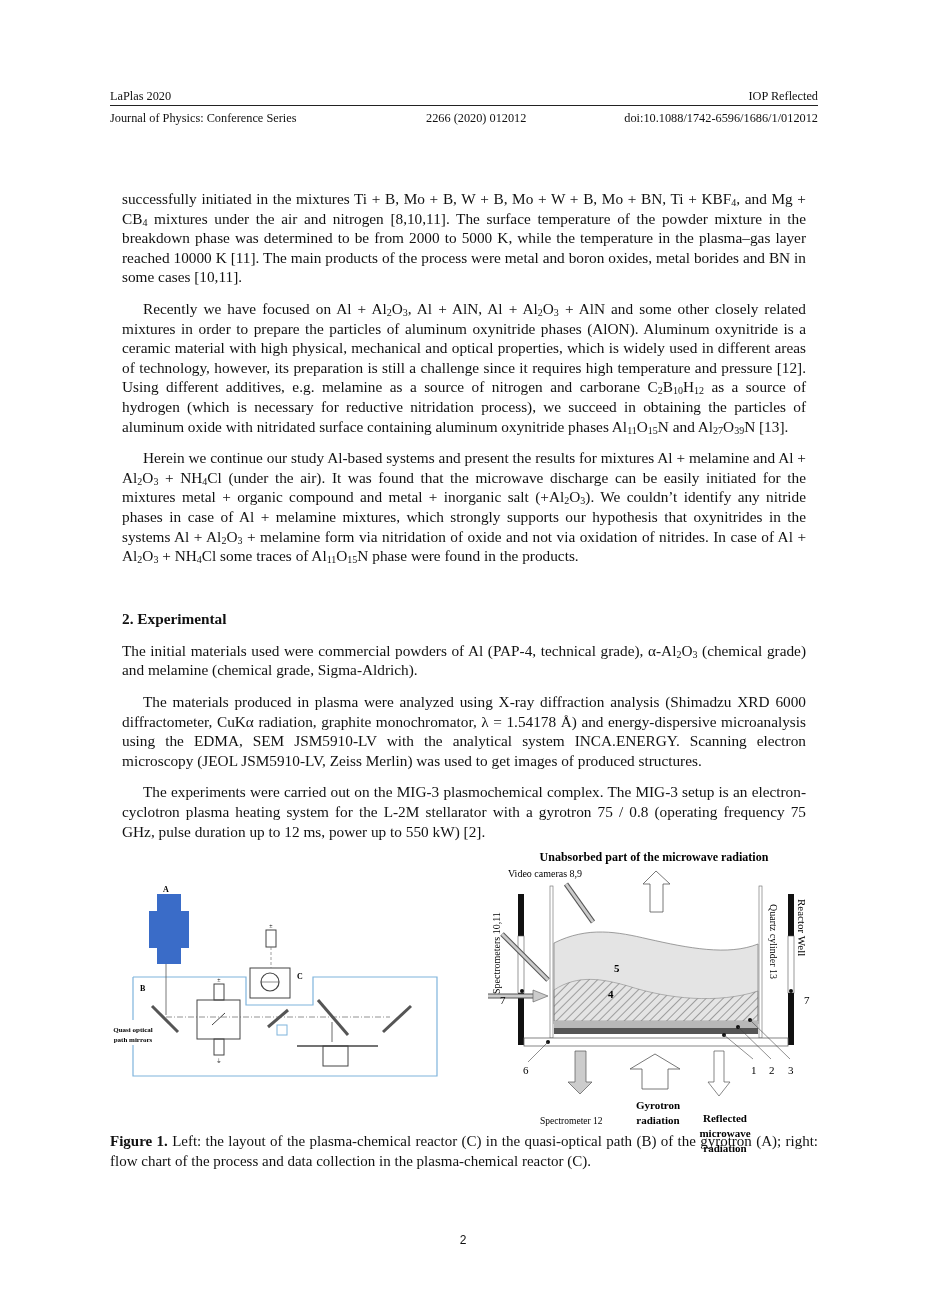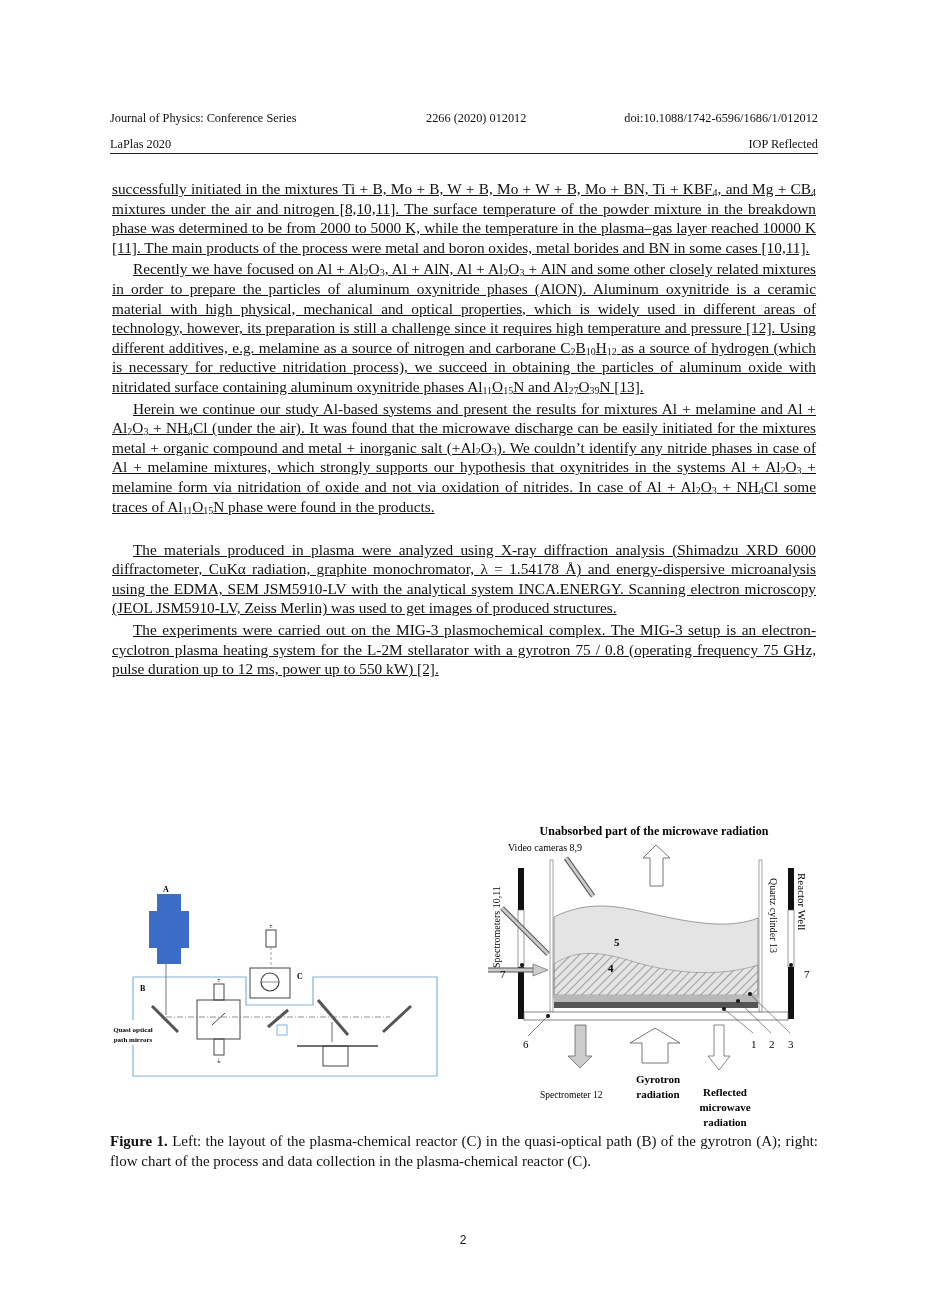--- a/index.html
+++ b/index.html
@@ -1,28 +1,28 @@
 <!DOCTYPE html>
 <html><head>
 <meta charset="utf-8">
 <style>
   html, body { margin: 0; padding: 0; background: #ffffff; }
   body { width: 926px; height: 1309px; position: relative; overflow: hidden;
          font-family: "Liberation Serif", "DejaVu Serif", serif; color: #111; }
   .hdr { position: absolute; left: 110px; width: 708px; font-size: 12.3px; }
-  .hdr-row1 { top: 89px; height: 16px; border-bottom: 1px solid #222; margin-top: 48px; }
+  .hdr-row1 { top: 89px; height: 16px; border-bottom: 1px solid #222; }
   .hdr-row2 { top: 111px; height: 16px; }
   .hdr span { position: absolute; top: 0; white-space: nowrap; }
   .body-text { position: absolute; left: 110px; width: 708px; font-size: 15.3px; line-height: 19.6px; text-align: justify; }
-  .body-text p { margin: 2px; text-decoration: underline; }
+  .body-text p { margin: 12px; }
   .indent { text-indent: 21px; }
   .heading { font-weight: bold; margin: 0; }
   sub { font-size: 10px; line-height: 0; vertical-align: -2px; }
   .fig-left { position: absolute; left: 100px; top: 870px; width: 360px; height: 230px; }
-  .fig-right { position: absolute; left: 478px; top: 818px; width: 352px; height: 312px; }
+  .fig-right { position: absolute; left: 478px; top: 844px; width: 352px; height: 312px; }
   .caption { position: absolute; left: 110px; top: 1132px; width: 708px; font-size: 15px; line-height: 19.6px; text-align: justify; }
   .caption b { font-weight: bold; }
   .pagenum { position: absolute; top: 1233px; left: 0; width: 926px; text-align: center;
              font-family: "Liberation Sans", "DejaVu Sans", sans-serif; font-size: 12px; }
   svg text { font-family: "Liberation Serif", "DejaVu Serif", serif; }
 </style>
 </head>
 <body>
 
 <div class="hdr hdr-row1">
@@ -33,20 +33,22 @@
   <span style="left:0">Journal of Physics: Conference Series</span>
   <span style="left:316px">2266 (2020) 012012</span>
   <span style="right:0">doi:10.1088/1742-6596/1686/1/012012</span>
 </div>
 
 <div class="body-text" style="top:177px">
   <p><span>successfully initiated in the mixtures Ti + B, Mo + B, W + B, Mo + W + B, Mo + BN, Ti + KBF</span><sub>4</sub><span>, and Mg + CB</span><sub>4</sub><span> mixtures under the air and nitrogen [8,10,11]. The surface temperature of the powder mixture in the breakdown phase was determined to be from 2000 to 5000 K, while the temperature in the plasma–gas layer reached 10000 K [11]. The main products of the process were metal and boron oxides, metal borides and BN in some cases [10,11].</span></p>
   <p class="indent"><span>Recently we have focused on Al + Al</span><sub>2</sub><span>O</span><sub>3</sub><span>, Al + AlN, Al + Al</span><sub>2</sub><span>O</span><sub>3</sub><span> + AlN and some other closely related mixtures in order to prepare the particles of aluminum oxynitride phases (AlON). Aluminum oxynitride is a ceramic material with high physical, mechanical and optical properties, which is widely used in different areas of technology, however, its preparation is still a challenge since it requires high temperature and pressure [12]. Using different additives, e.g. melamine as a source of nitrogen and carborane C</span><sub>2</sub><span>B</span><sub>10</sub><span>H</span><sub>12</sub><span> as a source of hydrogen (which is necessary for reductive nitridation process), we succeed in obtaining the particles of aluminum oxide with nitridated surface containing aluminum oxynitride phases Al</span><sub>11</sub><span>O</span><sub>15</sub><span>N and Al</span><sub>27</sub><span>O</span><sub>39</sub><span>N [13].</span><sub></sub><span></span></p>
   <p class="indent"><span>Herein we continue our study Al-based systems and present the results for mixtures Al + melamine and Al + Al</span><sub>2</sub><span>O</span><sub>3</sub><span> + NH</span><sub>4</sub><span>Cl (under the air). It was found that the microwave discharge can be easily initiated for the mixtures metal + organic compound and metal + inorganic salt (+Al</span><sub>2</sub><span>O</span><sub>3</sub><span>). We couldn’t identify any nitride phases in case of Al + melamine mixtures, which strongly supports our hypothesis that oxynitrides in the systems Al + Al</span><sub>2</sub><span>O</span><sub>3</sub><span> + melamine form via nitridation of oxide and not via oxidation of nitrides. In case of Al + Al</span><sub>2</sub><span>O</span><sub>3</sub><span> + NH</span><sub>4</sub><span>Cl some traces of Al</span><sub>11</sub><span>O</span><sub>15</sub><span>N phase were found in the products.</span><sub></sub><span></span></p>
   <p style="height:19.6px"></p>
+  <p class="heading">2.  Experimental</p>
+  <p><span>The initial materials used were commercial powders of Al (PAP-4, technical grade), α-Al</span><sub>2</sub><span>O</span><sub>3</sub><span> (chemical grade) and melamine (chemical grade, Sigma-Aldrich).</span></p>
   <p class="indent">The materials produced in plasma were analyzed using X-ray diffraction analysis (Shimadzu XRD 6000 diffractometer, CuKα radiation, graphite monochromator,  λ = 1.54178 Å) and energy-dispersive microanalysis using the EDMA, SEM JSM5910-LV with the analytical system INCA.ENERGY. Scanning electron microscopy (JEOL JSM5910-LV, Zeiss Merlin) was used to get images of produced structures.</p>
   <p class="indent">The experiments were carried out on the MIG-3 plasmochemical complex. The MIG-3 setup is an electron-cyclotron plasma heating system for the L-2M stellarator with a gyrotron 75 / 0.8 (operating frequency 75 GHz, pulse duration up to 12 ms, power up to 550 kW) [2].</p>
 </div>
 
 <div class="fig-left">
   <svg width="360" height="230" viewBox="0 0 360 230">
 
     <polyline points="33,107 146,107 146,135 213,135 213,107 337,107 337,206 33,206 33,107" fill="none" stroke="#7fb4dc" stroke-width="1.2"></polyline>
 
     <g>

